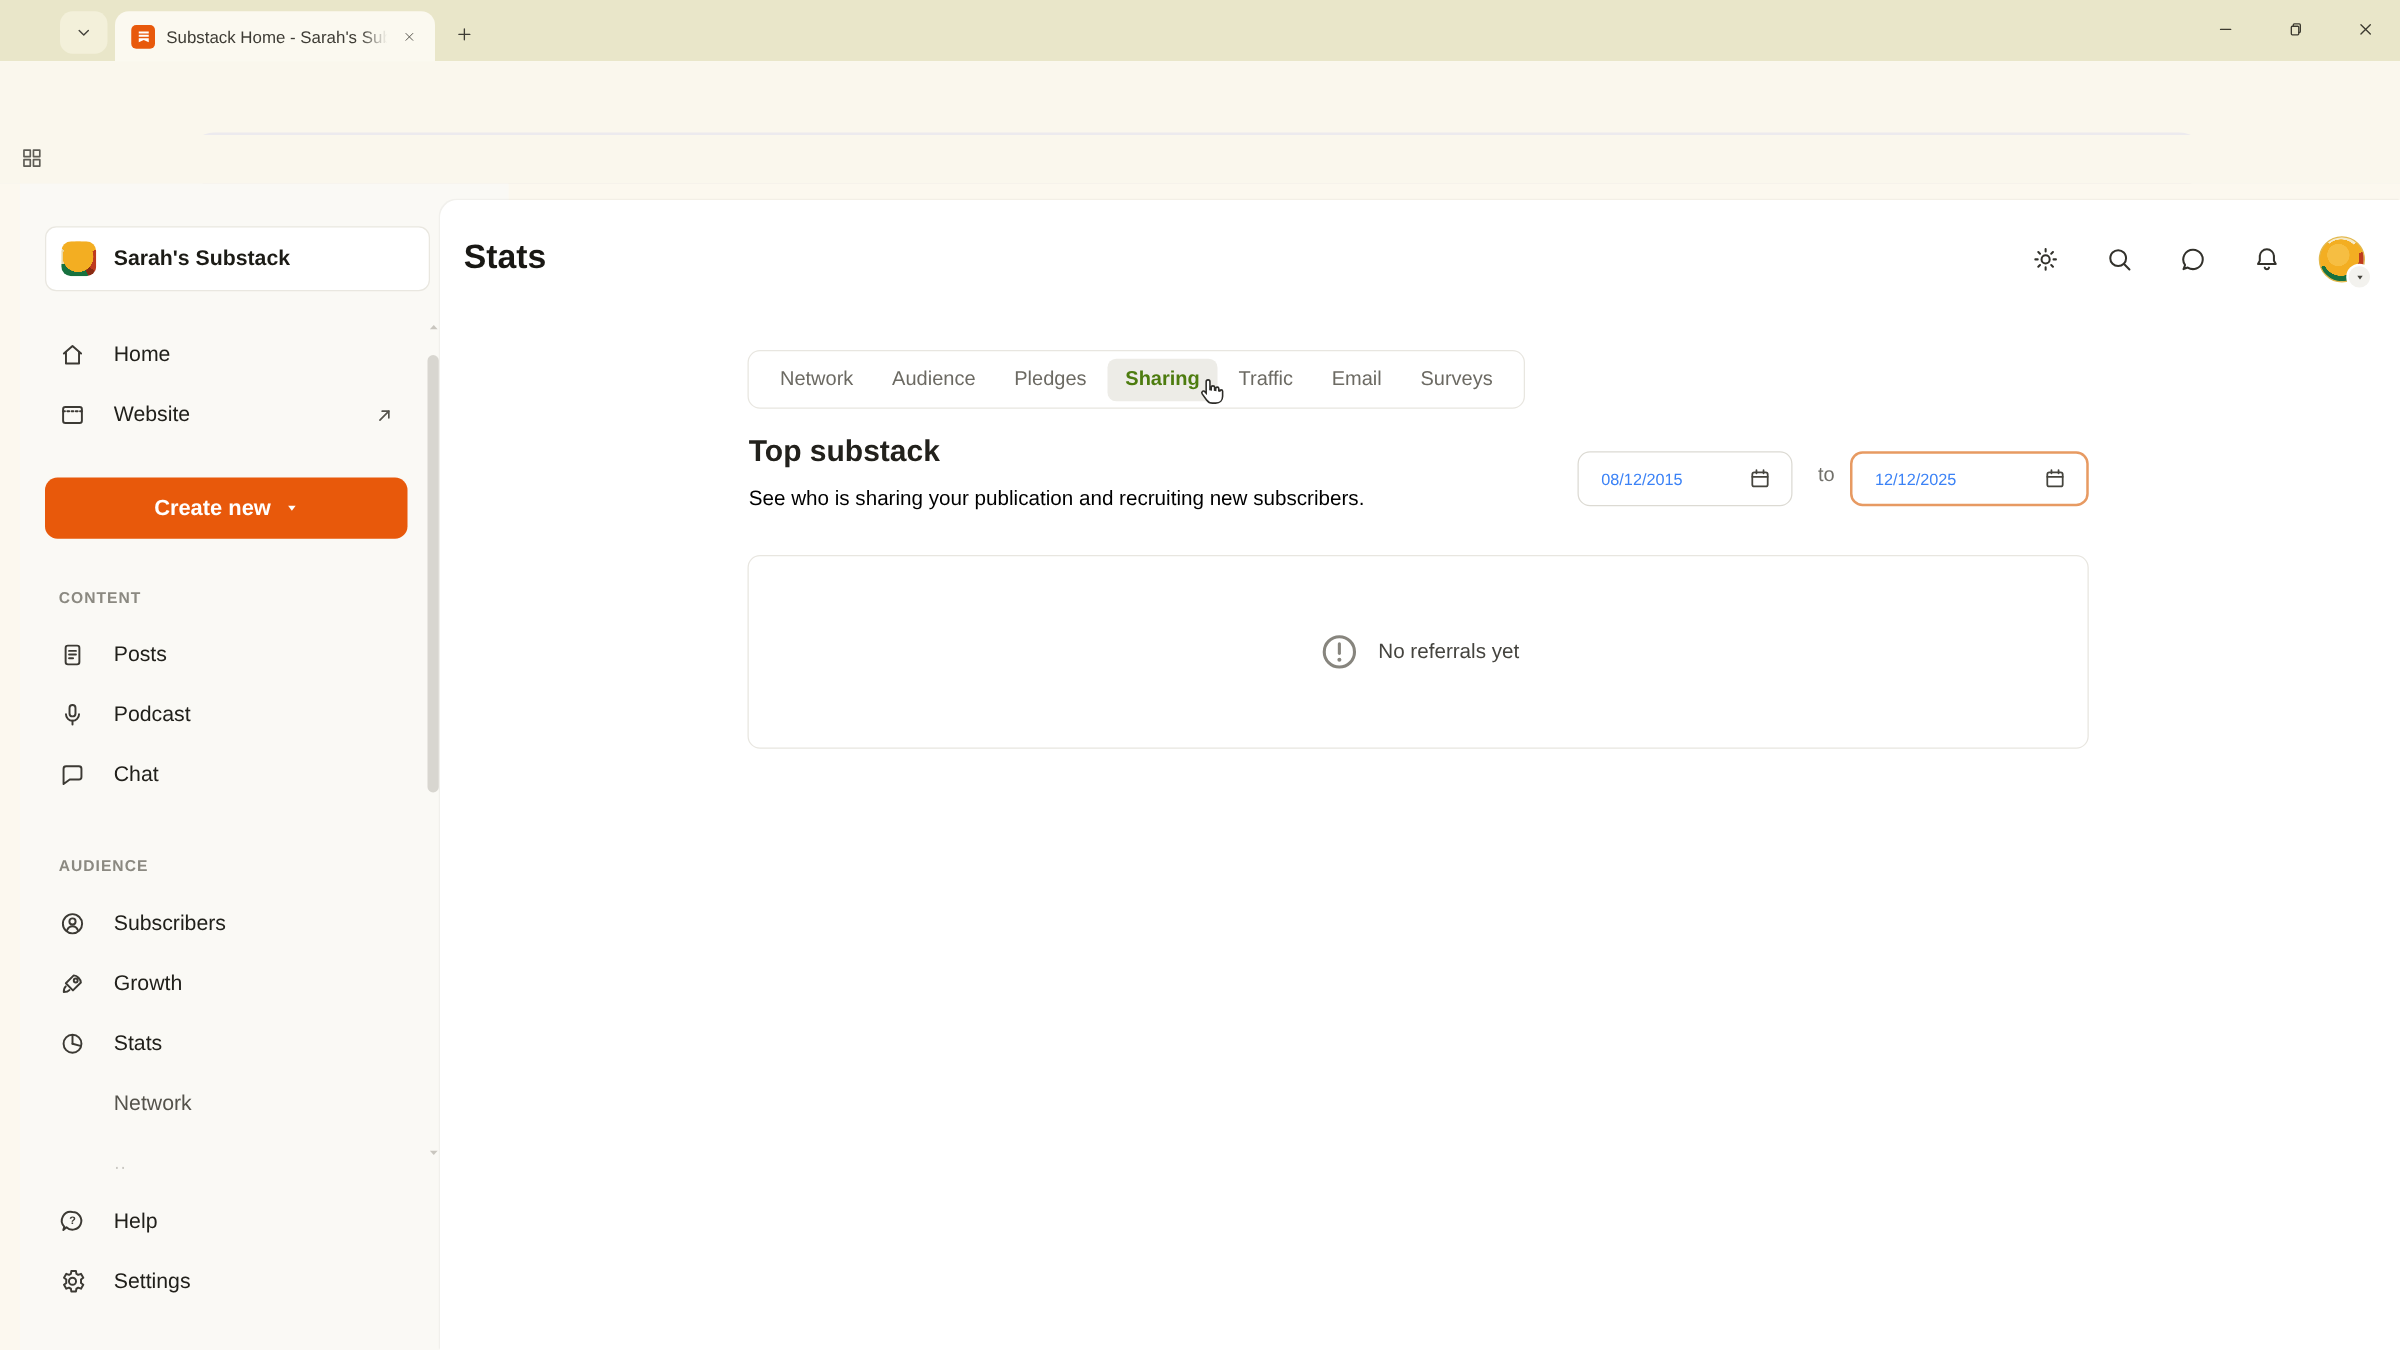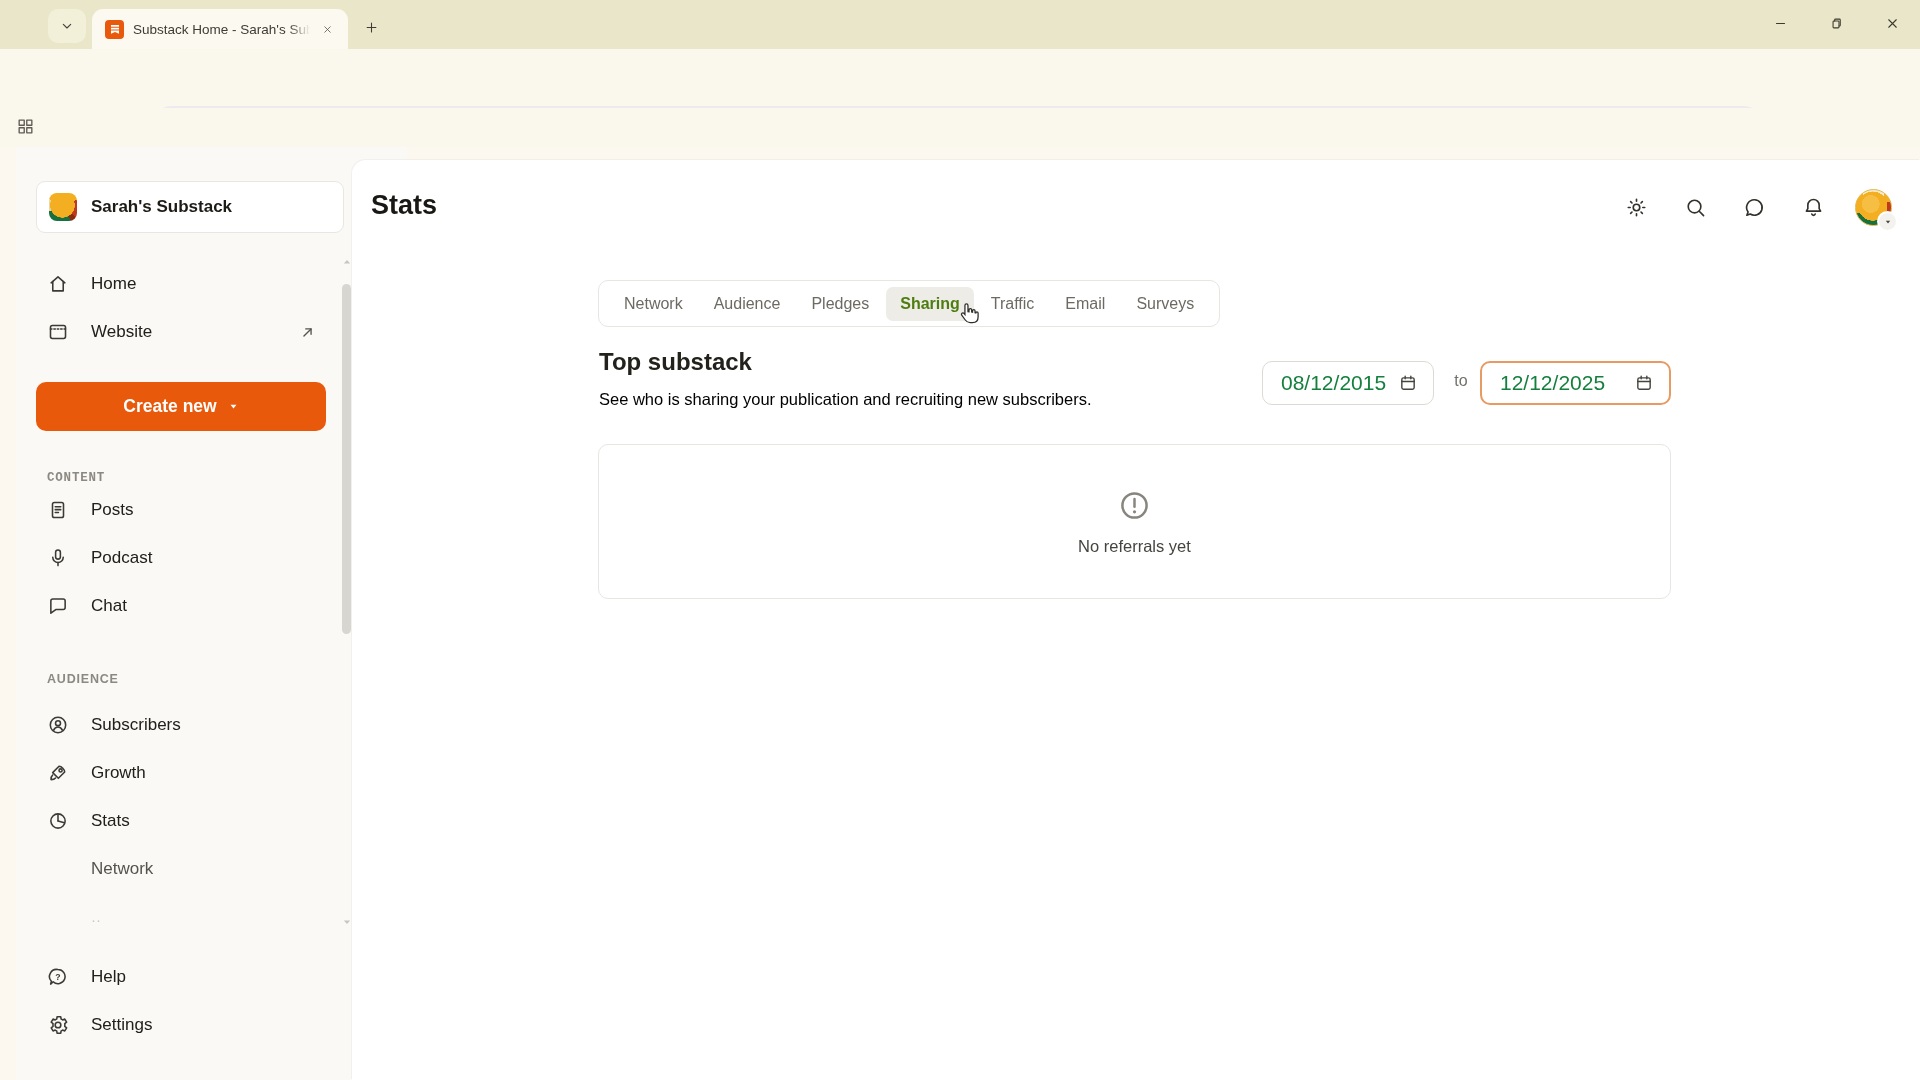--- a/index.html
+++ b/index.html
@@ -102,28 +102,28 @@
   .tabs-bar{position:absolute;left:246px;top:120px;height:47px;display:inline-flex;align-items:center;
       gap:3px;padding:0 11px;background:#fff;border:1px solid #E8E6E0;border-radius:10px;}
   .tab-item{padding:8px 14px;font-size:16px;color:#6C6A63;border-radius:7px;white-space:nowrap;}
   .tab-item.active{background:var(--active-tab-bg);color:#4d7c0f;font-weight:600;}
 
   .section-title{position:absolute;left:247px;top:188px;font-size:24px;font-weight:600;color:#22211C;}
   .section-sub{position:absolute;left:247px;top:230px;font-size:16.5px;color:#000000;}
 
   .date-input{position:absolute;top:201px;height:44px;border:1px solid #DCDAD3;border-radius:10px;
       background:#fff;display:flex;align-items:center;padding:0 15px 0 18px;gap:10px;}
-  .date-input .val{flex:1;font-size:21px;color:#15803d;}
+  .date-input .val{flex:1;font-size:13px;color:#3b82f6;}
   .date-input .icn{width:20px;height:20px;color:#45443E;}
   .date-from{left:910px;width:172px;}
   .date-to{left:1128px;width:191px;border:2px solid var(--focus-border);}
   .date-sep{position:absolute;left:1090px;top:212px;width:38px;text-align:center;font-size:16px;color:#71706A;}
 
   .empty-card{position:absolute;left:246px;top:284px;width:1073px;height:155px;border:1px solid #E8E6E0;
-      border-radius:10px;background:#fff;display:flex;flex-direction:column;align-items:center;
+      border-radius:10px;background:#fff;display:flex;flex-direction:row;align-items:center;
       justify-content:center;gap:14px;}
   .empty-card .icn{width:35px;height:35px;color:#87857E;}
   .empty-msg{font-size:16.5px;color:#45443F;}
 
   .cursor{position:absolute;left:605px;top:140px;width:27px;height:30px;pointer-events:none;z-index:50;}
 </style>
 </head>
 <body>
 
 <div class="stage" style="--accent: #E8590B; --focus-border: #E79A62; --chrome-strip: #E9E6C9; --chrome-bg: #FAF7ED; --urlbar-bg: #ECEAEE; --page-cream: #FCF8EF; --sidebar-bg: #FAF9F5; --active-tab-bg: #EDECE7;">
@@ -286,21 +286,21 @@
             </span>
           </div>
           <button class="create-btn">
             <span>Create new</span>
             <span class="icn">
               <svg viewBox="0 0 24 24">
                 <path d="M5.5 8h13L12 16.5z" fill="currentColor"></path>
               </svg>
             </span>
           </button>
-          <div class="section-hdr" style="margin-top: 39px;  font-family: Liberation Mono, monospace;">CONTENT</div>
+          <div class="section-hdr" style="margin-top: 39px; margin-bottom: 14px;">CONTENT</div>
           <div class="srow">
             <span class="icn">
               <svg viewBox="0 0 24 24" fill="none" stroke="currentColor" stroke-width="1.7" stroke-linecap="round" stroke-linejoin="round">
                 <rect x="6" y="3.8" width="12" height="16.4" rx="2"></rect>
                 <path d="M9 8.4h6M9 11.6h6M9 14.8h3.5"></path>
               </svg>
             </span>
             <span class="lbl">Posts</span>
           </div>
           <div class="srow">

